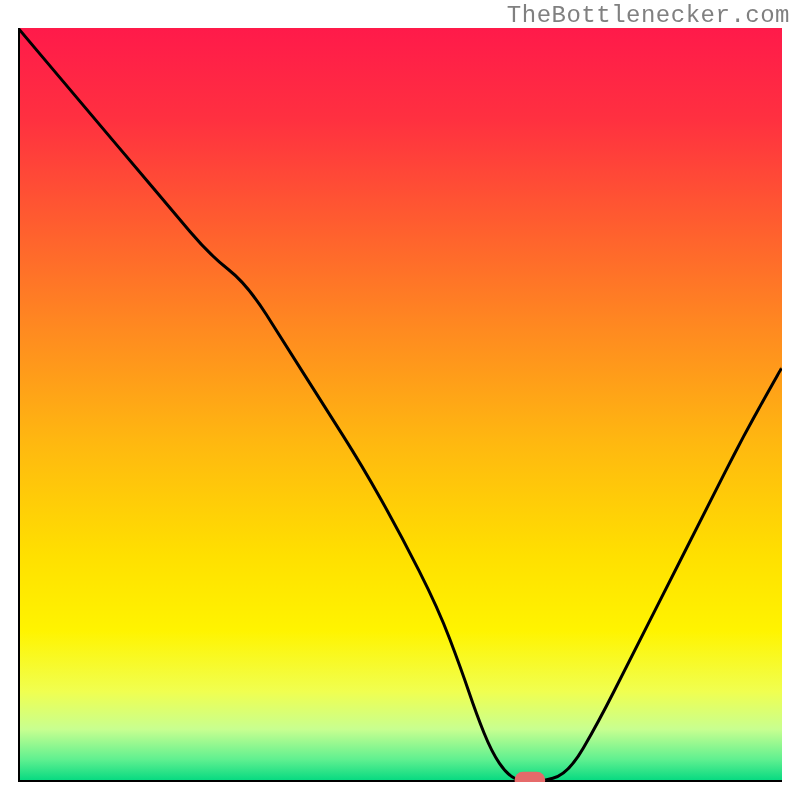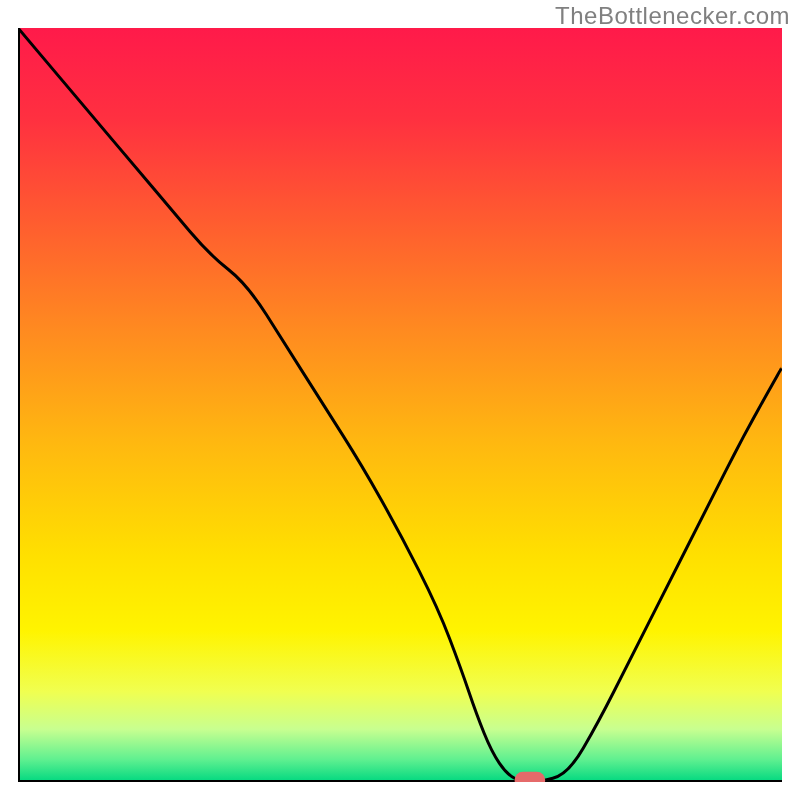--- a/index.html
+++ b/index.html
@@ -8,20 +8,21 @@
     width: 800px;
     height: 800px;
     background: #ffffff;
     font-family: Arial, Helvetica, sans-serif;
     overflow: hidden;
   }
   .stage {
     position: relative;
     width: 800px;
     height: 748px;
+    font-family: Liberation Mono, monospace;
   }
   .watermark {
     position: absolute;
     top: 2px;
     right: 10px;
     color: #808080;
     font-size: 24px;
     font-weight: 500;
     letter-spacing: 0.5px;
     z-index: 10;

